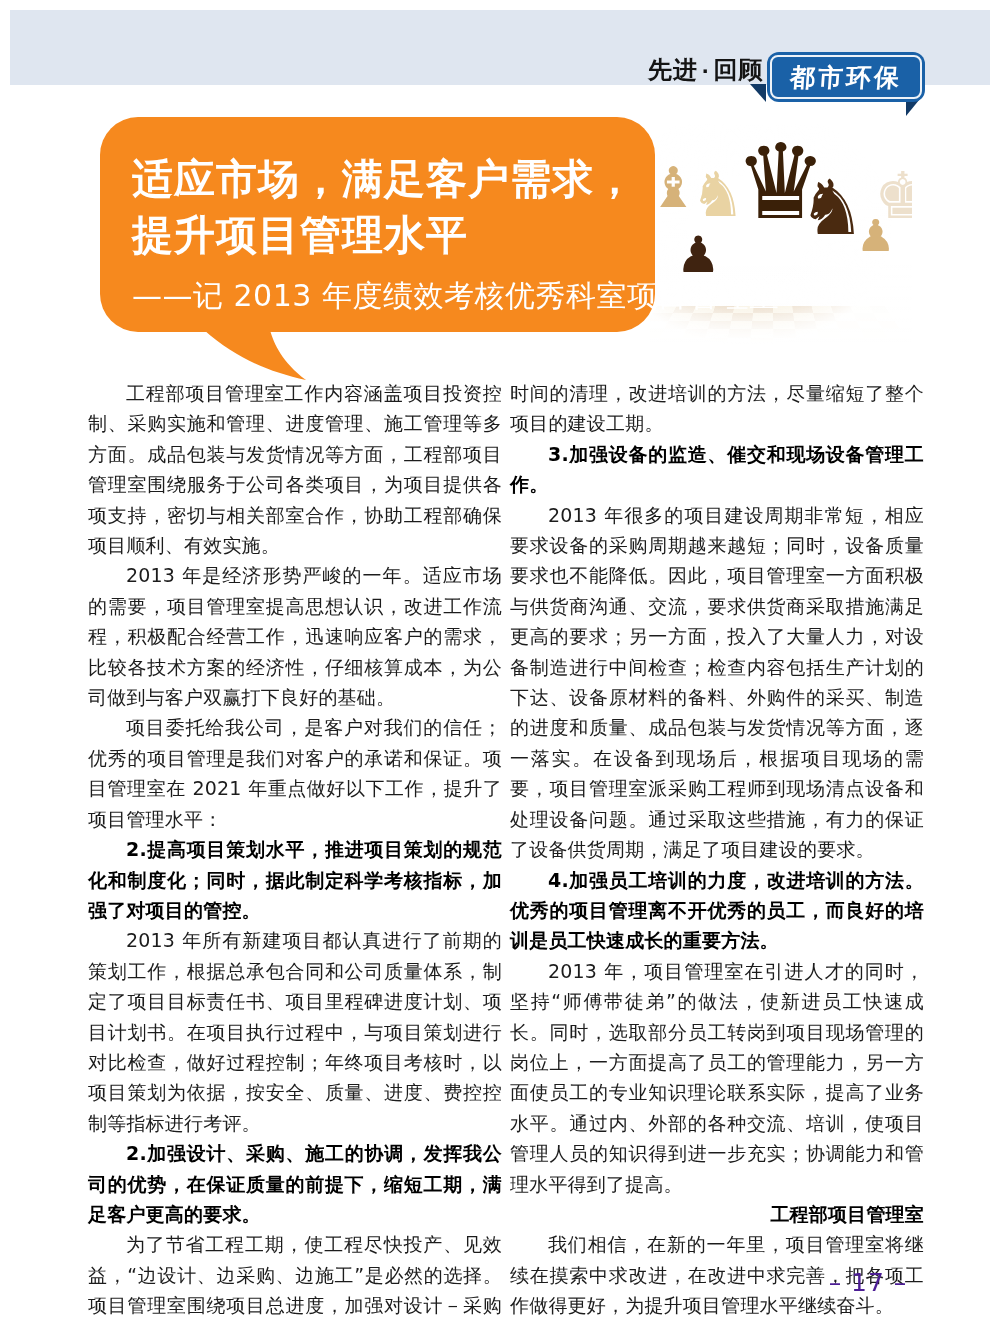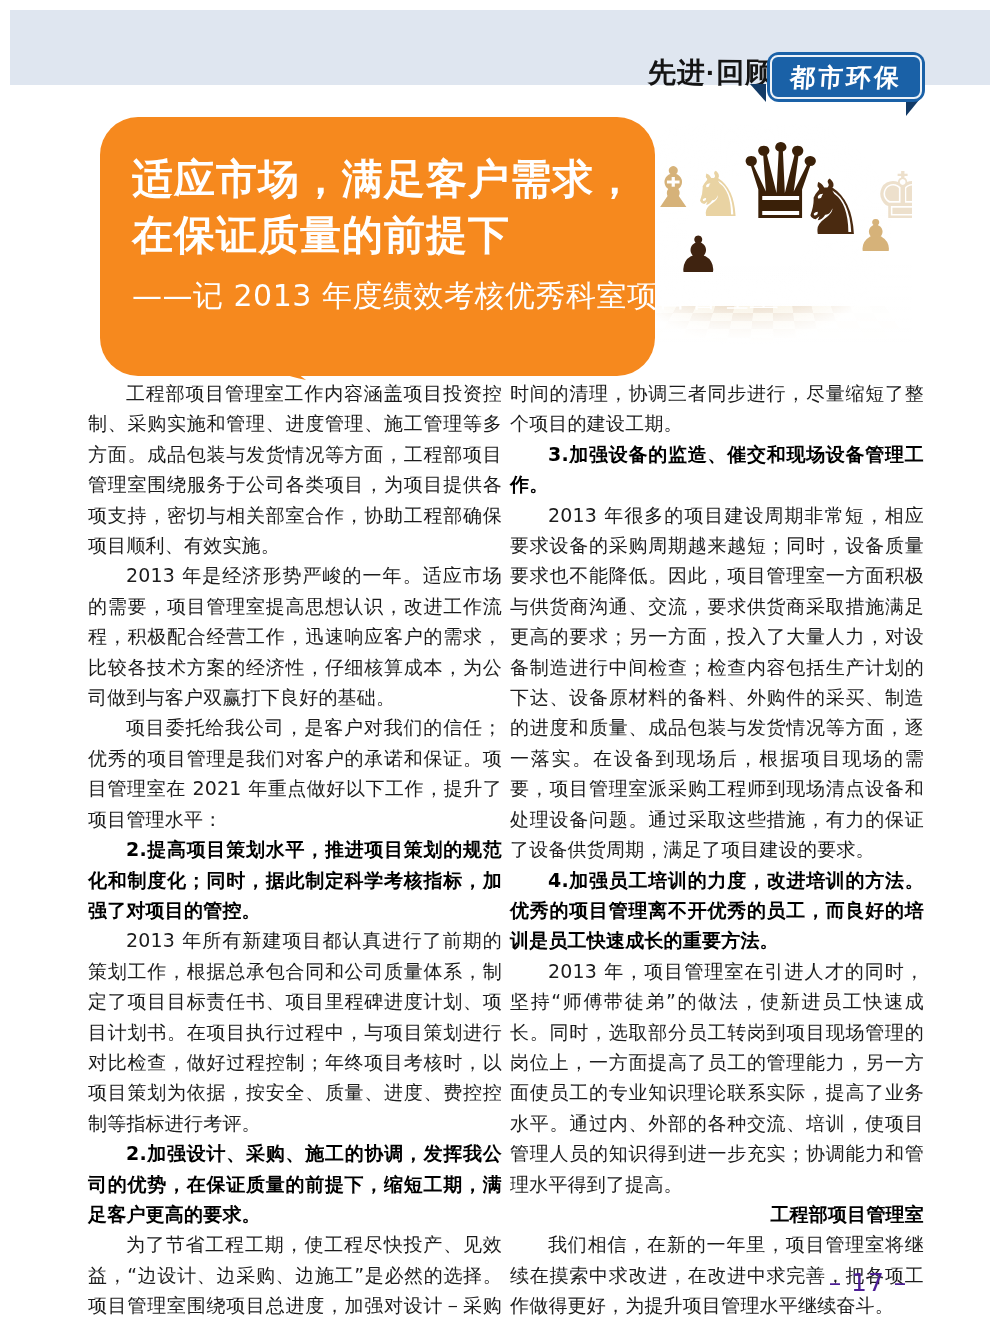--- a/index.html
+++ b/index.html
@@ -11,22 +11,22 @@
     overflow:hidden;
     font-family:"DejaVu Sans","Liberation Sans",sans-serif;
   }
   
   .header-band{
     position:absolute;left:10px;top:10px;width:980px;height:75px;
     background:var(--band_bg);
   }
   .section-label{
     position:absolute;left:648px;top:54px;
-    font-family:Liberation Sans, sans-serif;
-    font-weight:700;font-size:28px;color:#141414;letter-spacing:1px;
+    font-family:Liberation Mono, monospace;
+    font-weight:700;font-size:24px;color:#141414;letter-spacing:1px;
   }
   .badge{
     position:absolute;left:767px;top:52px;width:158px;height:50px;
     background:var(--badge_blue);border-radius:12px;
     display:flex;align-items:center;justify-content:center;
     z-index:3;
   }
   .badge-inner{
     width:148px;height:40px;border:2px solid rgba(255,255,255,.92);border-radius:8px;
     display:flex;align-items:center;justify-content:center;
@@ -40,21 +40,21 @@
     border-top:18px solid var(--badge_fold);
     border-left:16px solid transparent;
   }
   .fold-right{
     position:absolute;left:906px;top:94px;width:0;height:0;z-index:2;
     border-top:22px solid var(--badge_fold);
     border-right:18px solid transparent;
   }
   
   .bubble{
-    position:absolute;left:100px;top:117px;width:555px;height:259px;
+    position:absolute;left:100px;top:117px;width:555px;height:215px;
     background:var(--accent_orange);
     border-radius:38px;
     box-sizing:border-box;
     padding:34px 28px 0 32px;
     z-index:2;
   }
   .bubble h1{
     margin:0;color:#fff;font-size:41px;line-height:56px;font-weight:700;
     letter-spacing:1px;white-space:nowrap;
   }
@@ -120,21 +120,21 @@
   <div class="fold-right"></div>
   <div class="badge">
     <div class="badge-inner">
       <span class="badge-text">都市环保</span>
     </div>
   </div>
 
   <div class="bubble">
     <h1>
       <span>适应市场，满足客户需求，</span><br>
-      <span>在保证质量的前提下</span>
+      <span>提升项目管理水平</span>
     </h1>
     <div class="subtitle">——记 2013 年度绩效考核优秀科室项目管理室</div>
   </div>
   <svg class="bubble-tail" viewBox="0 0 120 52">
     <path d="M8,0 C40,28 72,42 110,50 C86,32 78,14 74,0 Z" fill="#f6891e"></path>
   </svg>
 
   <div class="chess">
     <div class="board"></div>
     <div class="fade"></div>
@@ -151,21 +151,21 @@
   <div class="col col-left">
       <p class="para">工程部项目管理室工作内容涵盖项目投资控制、采购实施和管理、进度管理、施工管理等多方面。成品包装与发货情况等方面，工程部项目管理室围绕服务于公司各类项目，为项目提供各项支持，密切与相关部室合作，协助工程部确保项目顺利、有效实施。</p>
       <p class="para">2013 年是经济形势严峻的一年。适应市场的需要，项目管理室提高思想认识，改进工作流程，积极配合经营工作，迅速响应客户的需求，比较各技术方案的经济性，仔细核算成本，为公司做到与客户双赢打下良好的基础。</p>
       <p class="para">项目委托给我公司，是客户对我们的信任；优秀的项目管理是我们对客户的承诺和保证。项目管理室在 2021 年重点做好以下工作，提升了项目管理水平：</p>
       <p class="para bold">2.提高项目策划水平，推进项目策划的规范化和制度化；同时，据此制定科学考核指标，加强了对项目的管控。</p>
       <p class="para">2013 年所有新建项目都认真进行了前期的策划工作，根据总承包合同和公司质量体系，制定了项目目标责任书、项目里程碑进度计划、项目计划书。在项目执行过程中，与项目策划进行对比检查，做好过程控制；年终项目考核时，以项目策划为依据，按安全、质量、进度、费控控制等指标进行考评。</p>
       <p class="para bold">2.加强设计、采购、施工的协调，发挥我公司的优势，在保证质量的前提下，缩短工期，满足客户更高的要求。</p>
       <p class="para">为了节省工程工期，使工程尽快投产、见效益，“边设计、边采购、边施工”是必然的选择。项目管理室围绕项目总进度，加强对设计－采购－施工接口</p>
     </div>
   <div class="col col-right">
-      <p class="para" style="text-indent: 0px;">时间的清理，协调三者同步进行，尽量缩短了整个项目的建设工期。</p>
+      <p class="para" style="text-indent: 0px;">时间的清理，改进培训的方法，尽量缩短了整个项目的建设工期。</p>
       <p class="para bold">3.加强设备的监造、催交和现场设备管理工作。</p>
       <p class="para">2013 年很多的项目建设周期非常短，相应要求设备的采购周期越来越短；同时，设备质量要求也不能降低。因此，项目管理室一方面积极与供货商沟通、交流，要求供货商采取措施满足更高的要求；另一方面，投入了大量人力，对设备制造进行中间检查；检查内容包括生产计划的下达、设备原材料的备料、外购件的采买、制造的进度和质量、成品包装与发货情况等方面，逐一落实。在设备到现场后，根据项目现场的需要，项目管理室派采购工程师到现场清点设备和处理设备问题。通过采取这些措施，有力的保证了设备供货周期，满足了项目建设的要求。</p>
       <p class="para bold">4.加强员工培训的力度，改进培训的方法。优秀的项目管理离不开优秀的员工，而良好的培训是员工快速成长的重要方法。</p>
       <p class="para">2013 年，项目管理室在引进人才的同时，坚持“师傅带徒弟”的做法，使新进员工快速成长。同时，选取部分员工转岗到项目现场管理的岗位上，一方面提高了员工的管理能力，另一方面使员工的专业知识理论联系实际，提高了业务水平。通过内、外部的各种交流、培训，使项目管理人员的知识得到进一步充实；协调能力和管理水平得到了提高。</p>
       <p class="para bold right">工程部项目管理室</p>
       <p class="para">我们相信，在新的一年里，项目管理室将继续在摸索中求改进，在改进中求完善，把各项工作做得更好，为提升项目管理水平继续奋斗。</p>
     </div>
 
   <div class="page-number">– 17 –</div>
 

